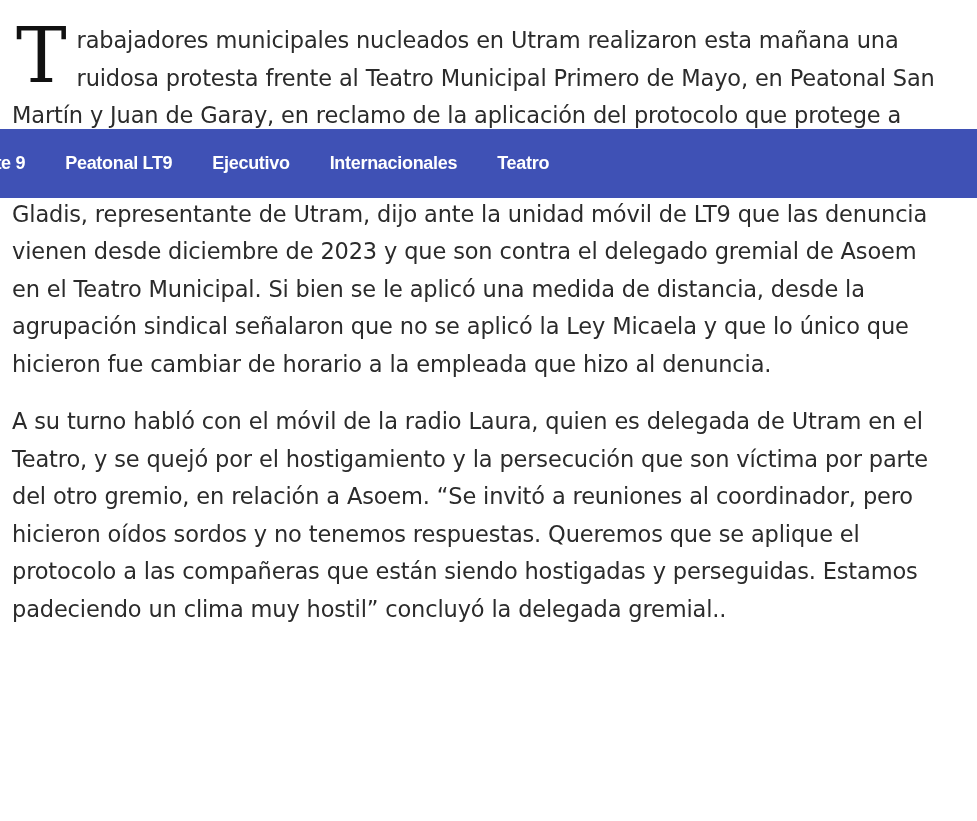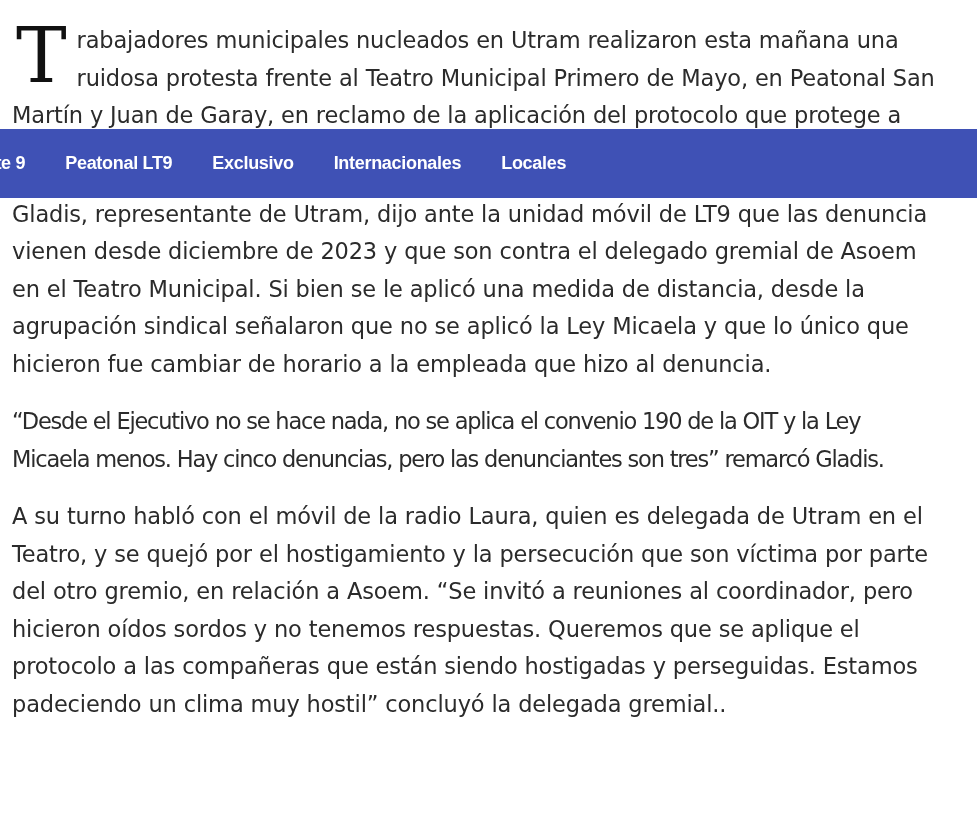--- a/index.html
+++ b/index.html
@@ -36,25 +36,24 @@
 </head>
 <body>
 
 <div class="article">
   <p style="margin-bottom:20px;">
     <span class="dropcap">T</span>
     <span>rabajadores municipales nucleados en Utram realizaron esta mañana una ruidosa protesta frente al Teatro Municipal Primero de Mayo, en Peatonal San Martín y Juan de Garay, en reclamo de la aplicación del protocolo que protege a</span>
   </p>
   <div class="spacer"></div>
   <p style="margin-top:-13px;">Gladis, representante de Utram, dijo ante la unidad móvil de LT9 que las denuncia vienen desde diciembre de 2023 y que son contra el delegado gremial de Asoem en el Teatro Municipal. Si bien se le aplicó una medida de distancia, desde la agrupación sindical señalaron que no se aplicó la Ley Micaela y que lo único que hicieron  fue cambiar de horario a la empleada que hizo al denuncia.</p>
-  <p class="para-narrow">“Desde el Ejecutivo no se hace nada, no se aplica el convenio 190 de la OIT y la Ley Micaela menos. Hay cinco denuncias, pero las denunciantes son tres” remarcó Gladis.</p>
   <p>A su turno habló con el móvil de la radio Laura, quien es delegada de Utram en el Teatro, y se quejó por el hostigamiento y la persecución que son víctima por parte del otro gremio, en relación a Asoem. “Se invitó a reuniones al coordinador, pero hicieron oídos sordos y no tenemos respuestas. Queremos que se aplique el protocolo a las compañeras que están siendo hostigadas y perseguidas. Estamos padeciendo un clima muy hostil” concluyó la delegada gremial..</p>
 </div>
 
 <nav class="navbar">
   <div class="nav-track">
     <span class="nav-item">orte 9</span>
     <span class="nav-item">Peatonal LT9</span>
-    <span class="nav-item">Exclusivo</span>
+    <span class="nav-item">Ejecutivo</span>
     <span class="nav-item">Internacionales</span>
-    <span class="nav-item">Locales</span>
+    <span class="nav-item">Teatro</span>
   </div>
 </nav>
 
 </body></html>

